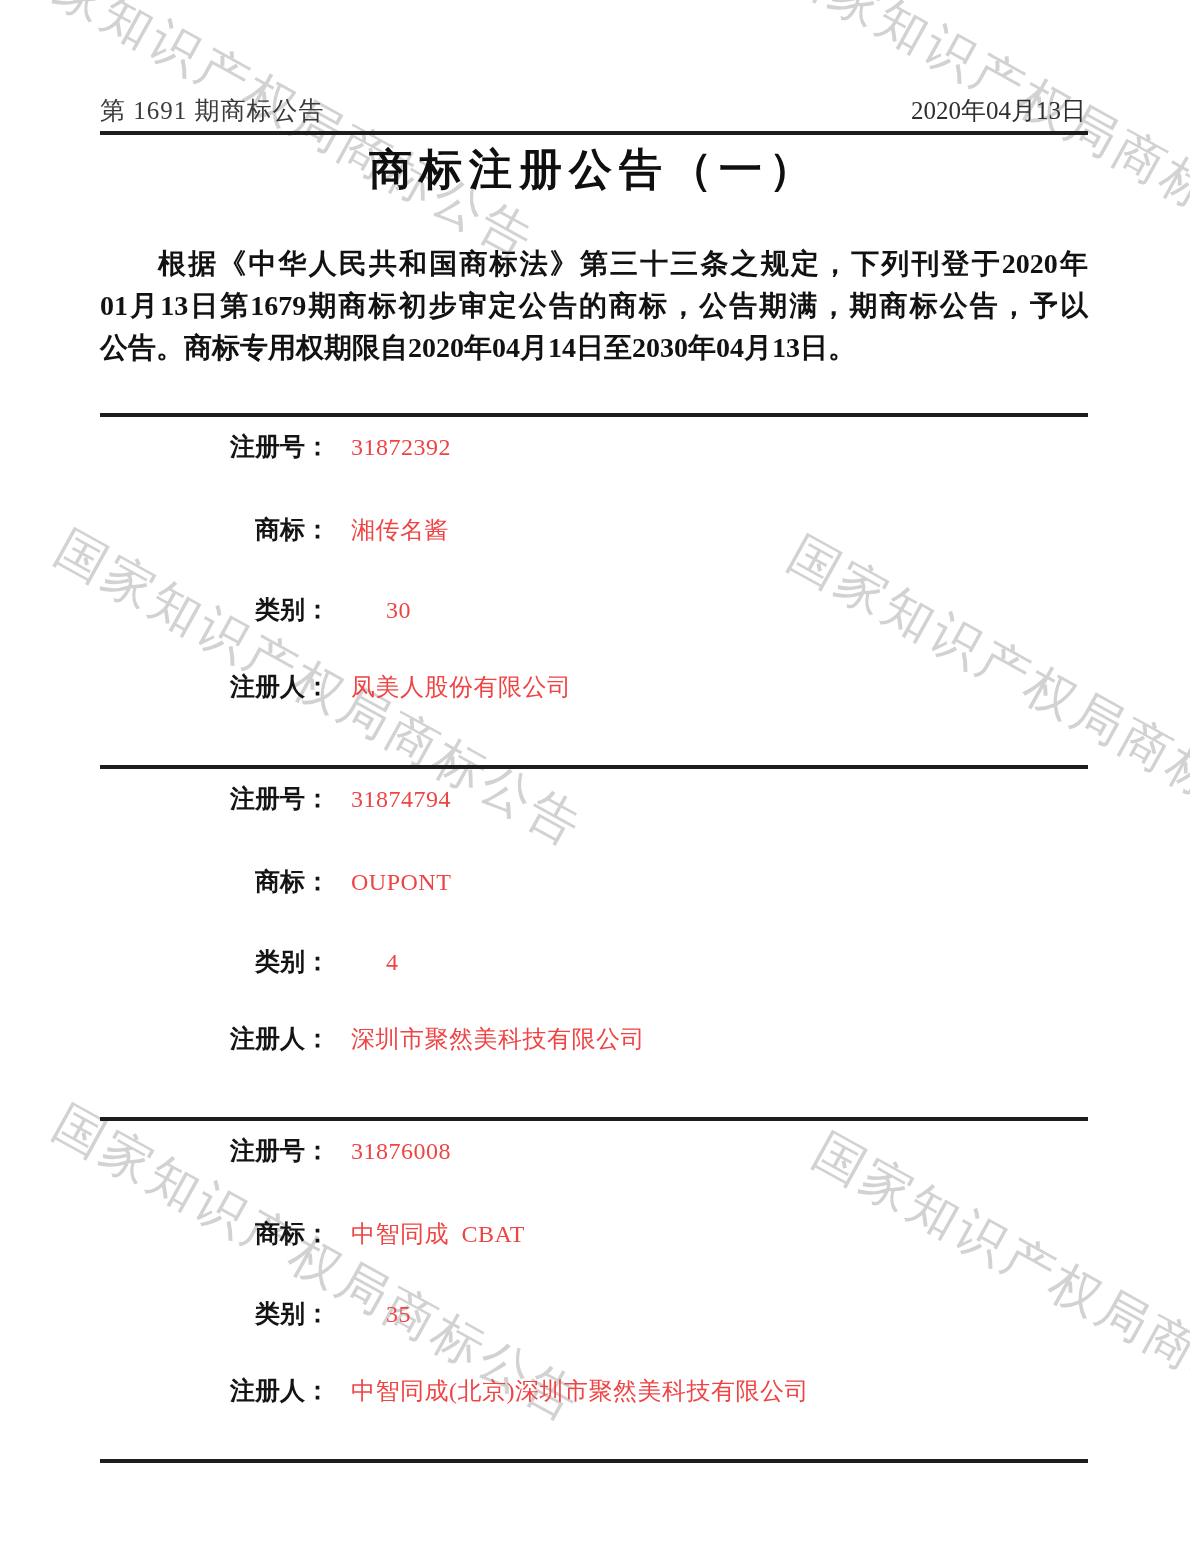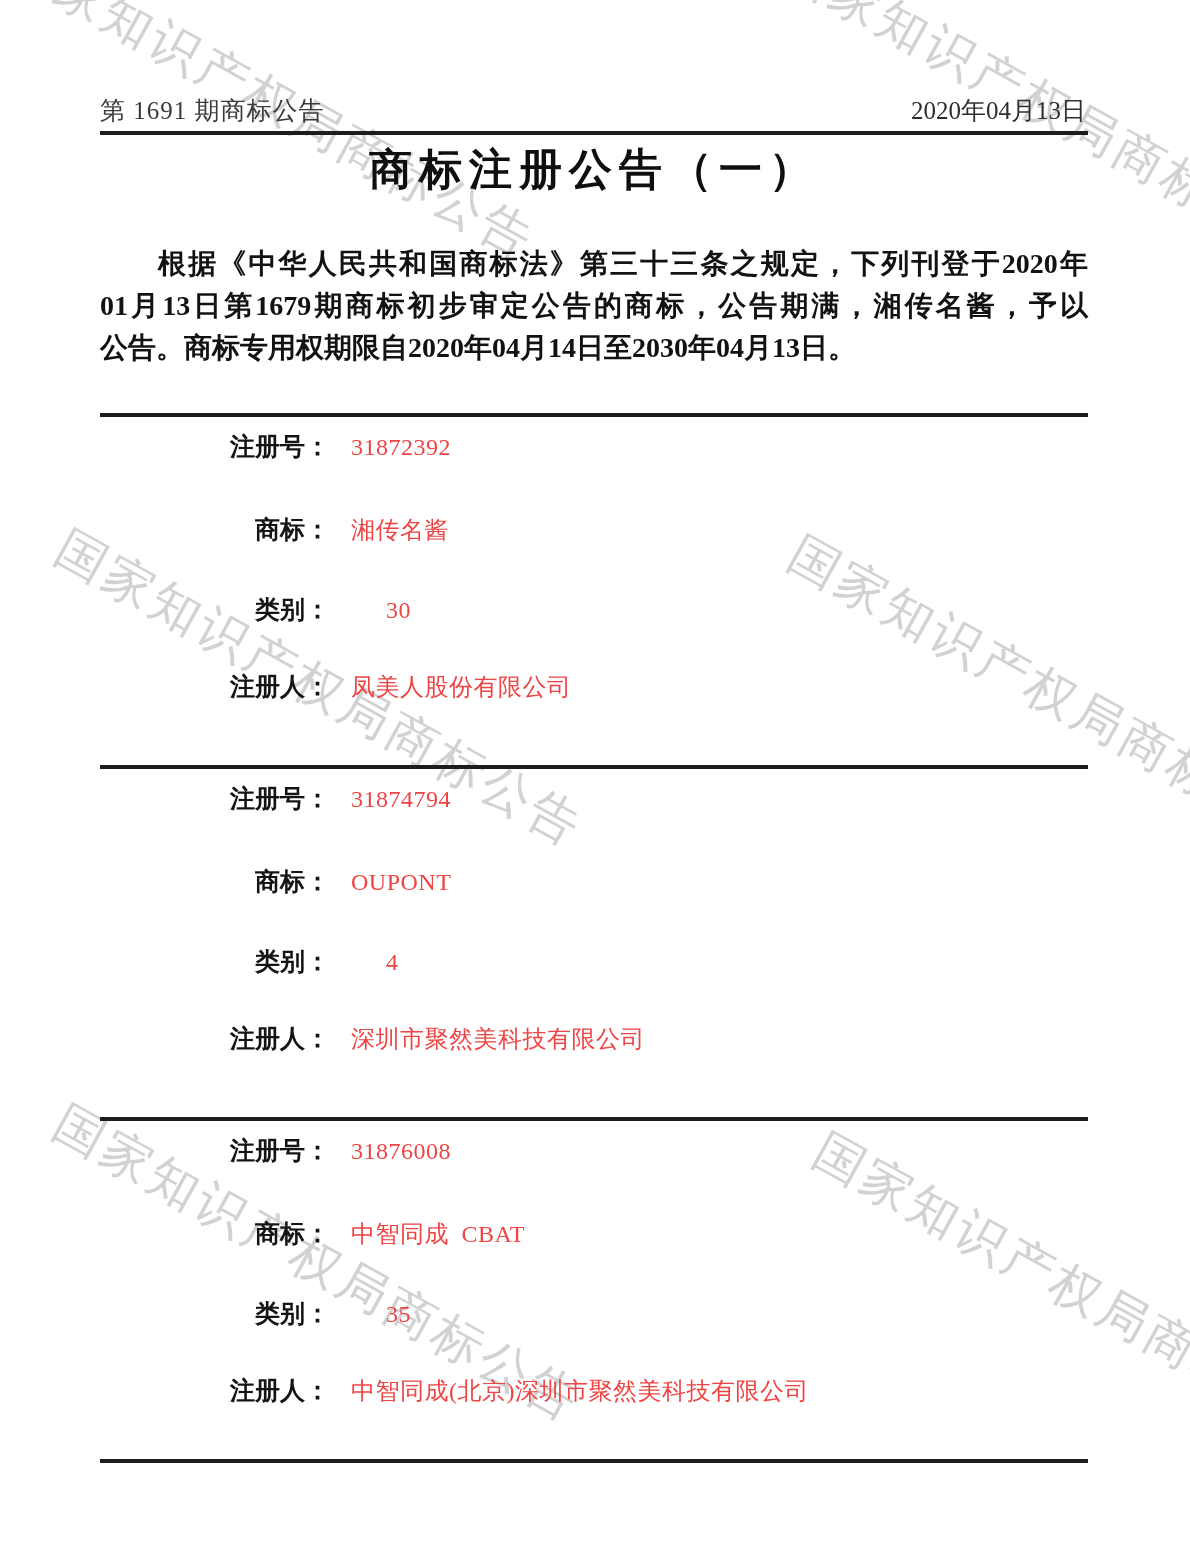--- a/index.html
+++ b/index.html
@@ -155,21 +155,21 @@
   <div class="content">
 
     <div class="hdr-issue">第 1691 期商标公告</div>
     <div class="hdr-date">2020年04月13日</div>
     <div class="rule rule-header"></div>
 
     <div class="doc-title">商标注册公告（一）</div>
 
     <div class="intro">
       <div class="intro-line justify indent">根据《中华人民共和国商标法》第三十三条之规定，下列刊登于2020年</div>
-      <div class="intro-line justify">01月13日第1679期商标初步审定公告的商标，公告期满，湘传名酱，予以</div>
+      <div class="intro-line justify">01月13日第1679期商标初步审定公告的商标，公告期满，期商标公告，予以</div>
       <div class="intro-line">公告。商标专用权期限自2020年04月14日至2030年04月13日。</div>
     </div>
 
     <div class="record record-1">
       <div class="field field-1">
         <span class="field-label">注册号：</span>
         <span class="field-value">31872392</span>
       </div>
       <div class="field field-2">
         <span class="field-label">商标：</span>

